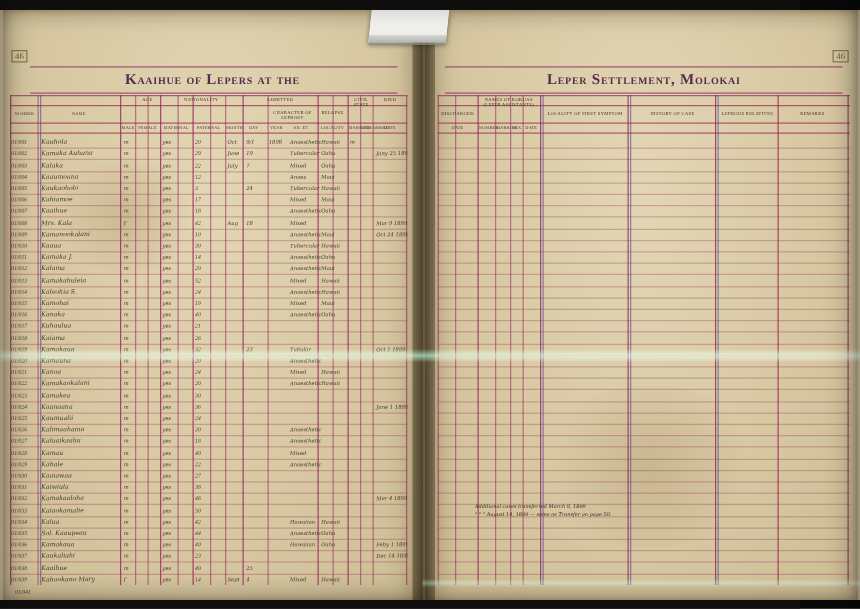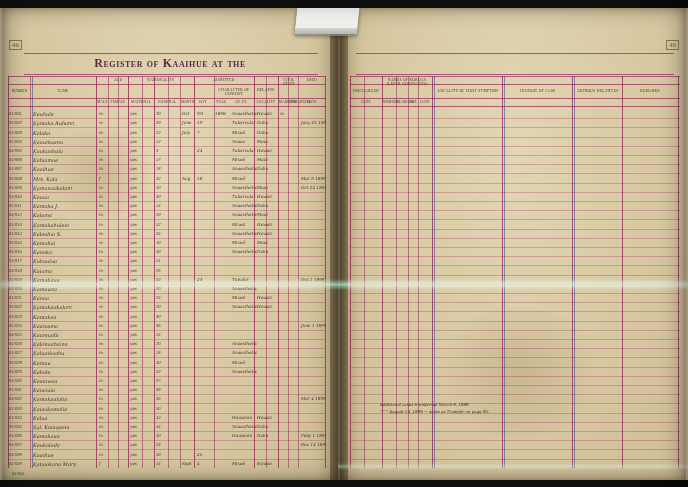--- a/index.html
+++ b/index.html
@@ -150,21 +150,22 @@
     </div>
     <div class="pgnum r">
       <span class="box">46</span>
     </div>
 
     <div class="headrule l"></div>
     <div class="headrule l2"></div>
     <div class="headrule r"></div>
     <div class="headrule r2"></div>
 
-    <div class="head l">Register of Kaaihue at the</div>
+    <div class="head l">Kaaihue of Lepers at the</div>
+    <div class="head r">Leper Settlement, Molokai</div>
 
     <div class="tbl l">
 
       <div class="vline strong" style="left:0px;"></div>
       <div class="vline" style="left:22px;"></div>
       <div class="vline strong" style="left:88px;"></div>
       <div class="vline" style="left:100px;"></div>
       <div class="vline" style="left:110px;"></div>
       <div class="vline strong" style="left:120px;"></div>
       <div class="vline" style="left:134px;"></div>

